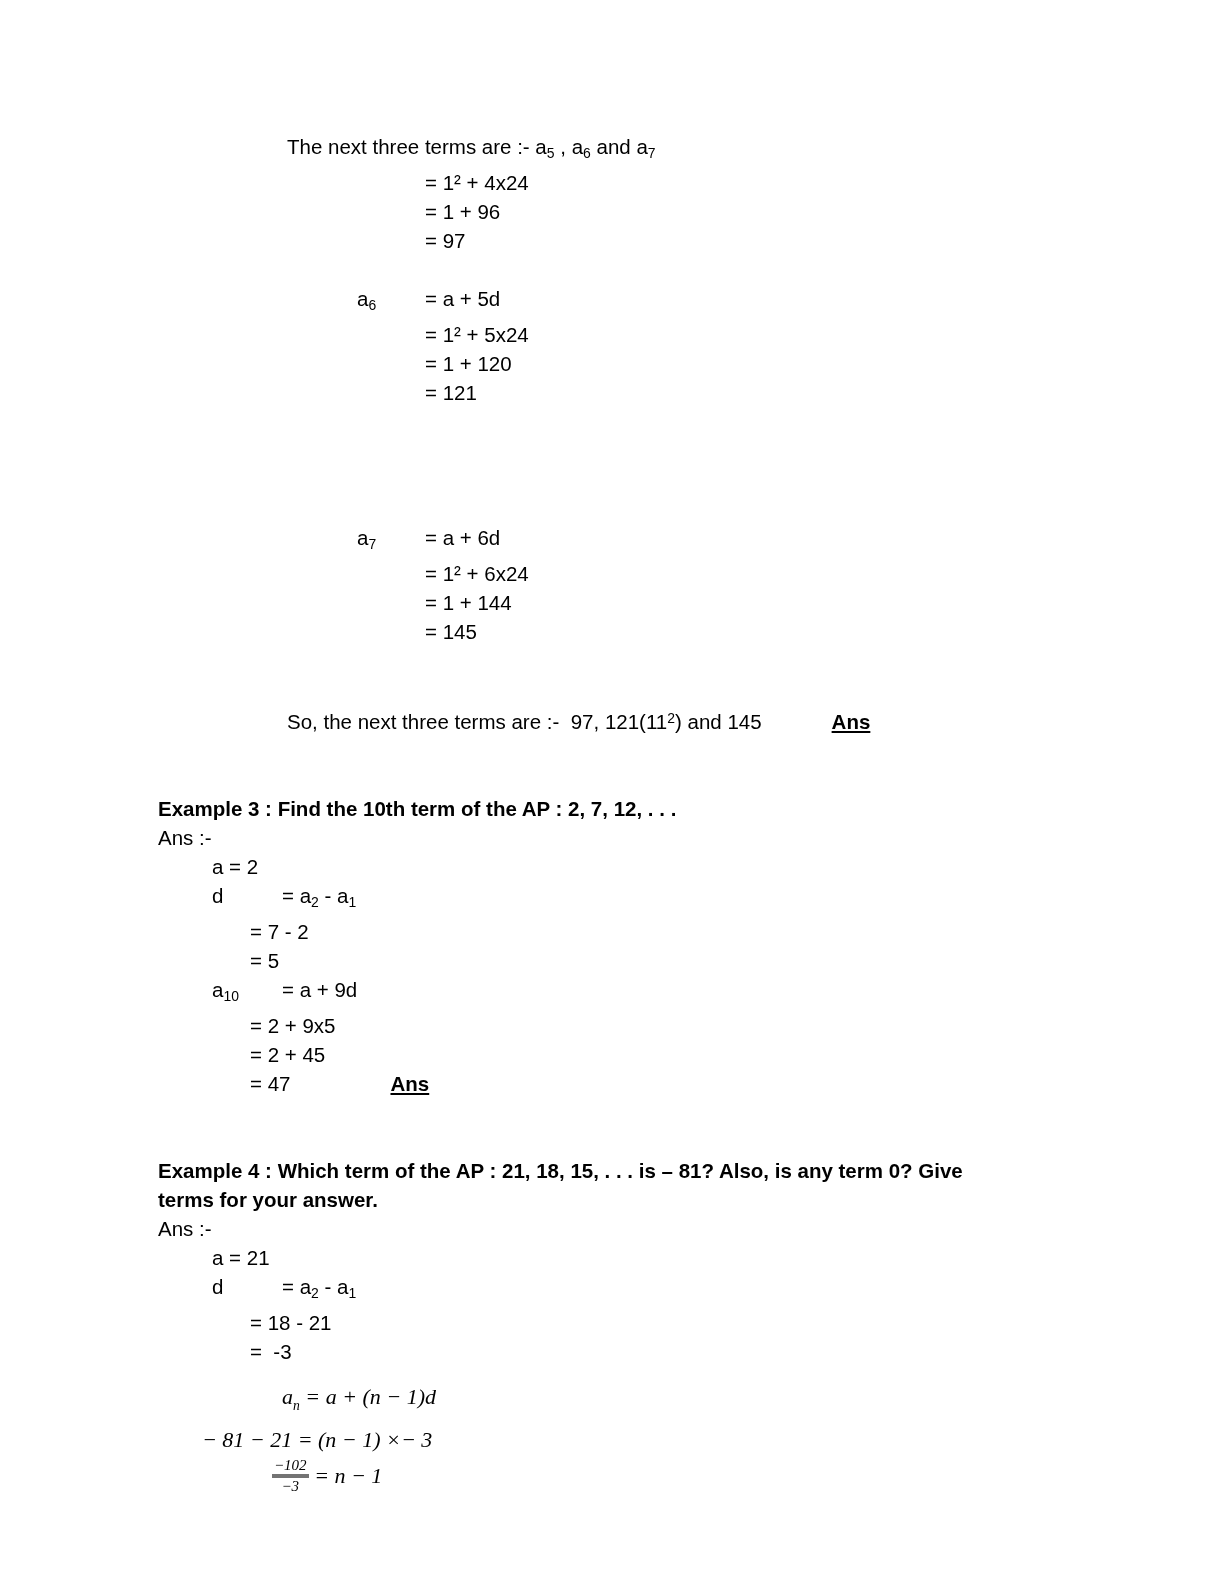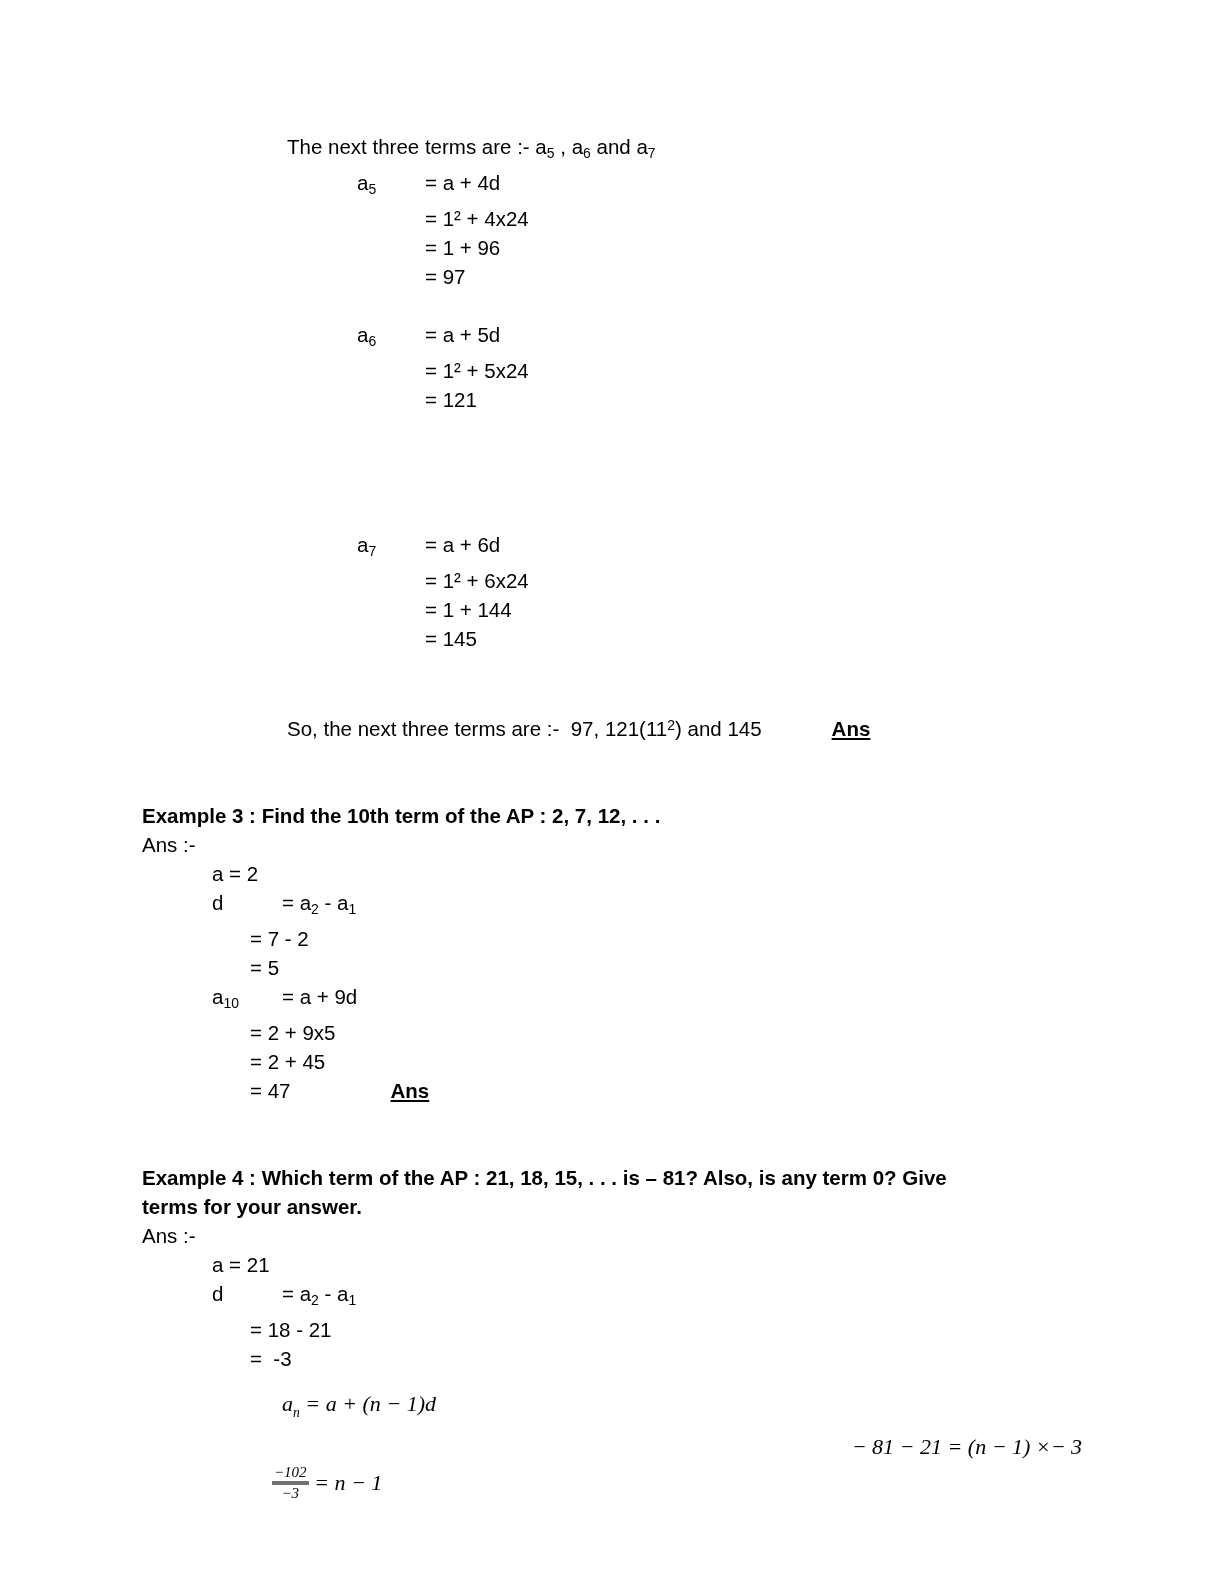--- a/index.html
+++ b/index.html
@@ -34,21 +34,21 @@
     white-space: pre;
   }
   .bold {
     font-weight: bold;
   }
   .indent-1 { margin-left: 145px; }   
   .indent-2 { margin-left: 215px; }   
   .indent-3 { margin-left: 283px; }   
   .indent-4 { margin-left: 70px; }    
   .indent-5 { margin-left: 108px; }   
-  .indent-head { margin-left: 0px; }
+  .indent-head { margin-left: 16px; }
   sub {
     font-size: 0.68em;
     vertical-align: -0.28em;
   }
   sup {
     font-size: 0.68em;
     vertical-align: 0.45em;
   }
   .u-ans {
     font-weight: bold;
@@ -82,40 +82,40 @@
     display: block;
     border-bottom: 4px solid #737373;
     padding: 0 2px;
   }
   .frac .den {
     display: block;
     padding: 0 2px;
   }
   .m-ind-a { margin-left: 140px; }
   .m-ind-b { margin-left: 110px; }
-  .m-ind-c { margin-left: 60px; text-align: right; }
+  .m-ind-c { margin-left: 60px; }
   .m-ind-d { margin-left: 130px; }
 </style>
 </head>
 <body>
 
 <div class="page">
   <div class="content">
 
     <div class="line indent-1"><span>The next three terms are :- a</span><sub>5</sub><span> , a</span><sub>6</sub><span> and a</span><sub>7</sub></div>
 
-    <div class="line"><span class="indent-2" style="display:inline-block;width:68px;"><span>a</span><sub>5</sub></span><span>= a + 4d</span></div>
     <div class="line indent-3"><span>= 1² + 4x24</span></div>
     <div class="line indent-3"><span>= 1 + 96</span></div>
     <div class="line indent-3"><span>= 97</span></div>
 
     <div class="gap-sm"></div>
 
     <div class="line"><span class="indent-2" style="display:inline-block;width:68px;"><span>a</span><sub>6</sub></span><span>= a + 5d</span></div>
     <div class="line indent-3"><span>= 1² + 5x24</span></div>
+    <div class="line indent-3"><span>= 1 + 120</span></div>
     <div class="line indent-3"><span>= 121</span></div>
 
     <div class="gap-lg"></div>
     <div class="gap-sm"></div>
 
     <div class="line"><span class="indent-2" style="display:inline-block;width:68px;"><span>a</span><sub>7</sub></span><span>= a + 6d</span></div>
     <div class="line indent-3"><span>= 1² + 6x24</span></div>
     <div class="line indent-3"><span>= 1 + 144</span></div>
     <div class="line indent-3"><span>= 145</span></div>
 

